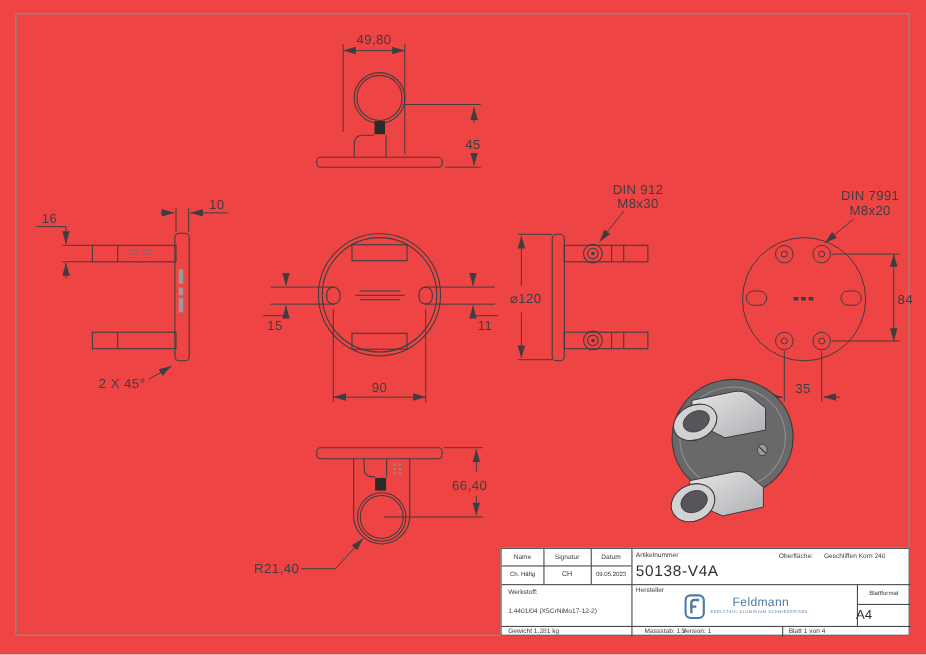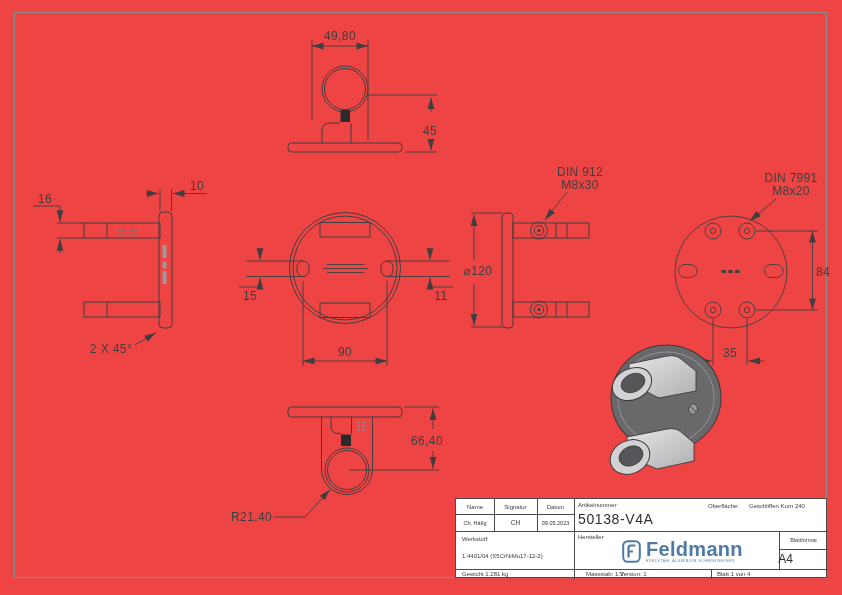--- a/index.html
+++ b/index.html
@@ -14,21 +14,21 @@
   .tb-abs{position:absolute;white-space:nowrap;}
   .hl{position:absolute;height:1px;background:#4a4a4a;}
   .vl{position:absolute;width:1px;background:#4a4a4a;}
   .cell-c{display:flex;align-items:center;justify-content:center;text-align:center;}
   .lbl{font-size:6px;color:#3d3d3d;}
   .val{font-size:6.5px;color:#333;}
   .article{font-size:14px;letter-spacing:.6px;color:#2f2f2f;}
   .a4{font-size:12px;color:#2f2f2f;}
   .logo{display:flex;align-items:center;gap:5px;}
   .logo-txt{display:flex;flex-direction:column;line-height:1;}
-  .logo-name{font-size:20px;font-weight:700;letter-spacing:.3px;}
+  .logo-name{font-size:11px;font-weight:400;letter-spacing:.3px;margin-left:20px;}
   .logo-tag{font-size:3.5px;letter-spacing:.55px;margin-top:1px;}
 </style>
 </head>
 <body>
 
 <div class="sheet">
 
 <svg width="842" height="595" viewBox="0 0 842 595">
   <defs>
     <marker id="ah" markerWidth="14" markerHeight="10" refX="12.5" refY="5" orient="auto-start-reverse" markerUnits="userSpaceOnUse">

